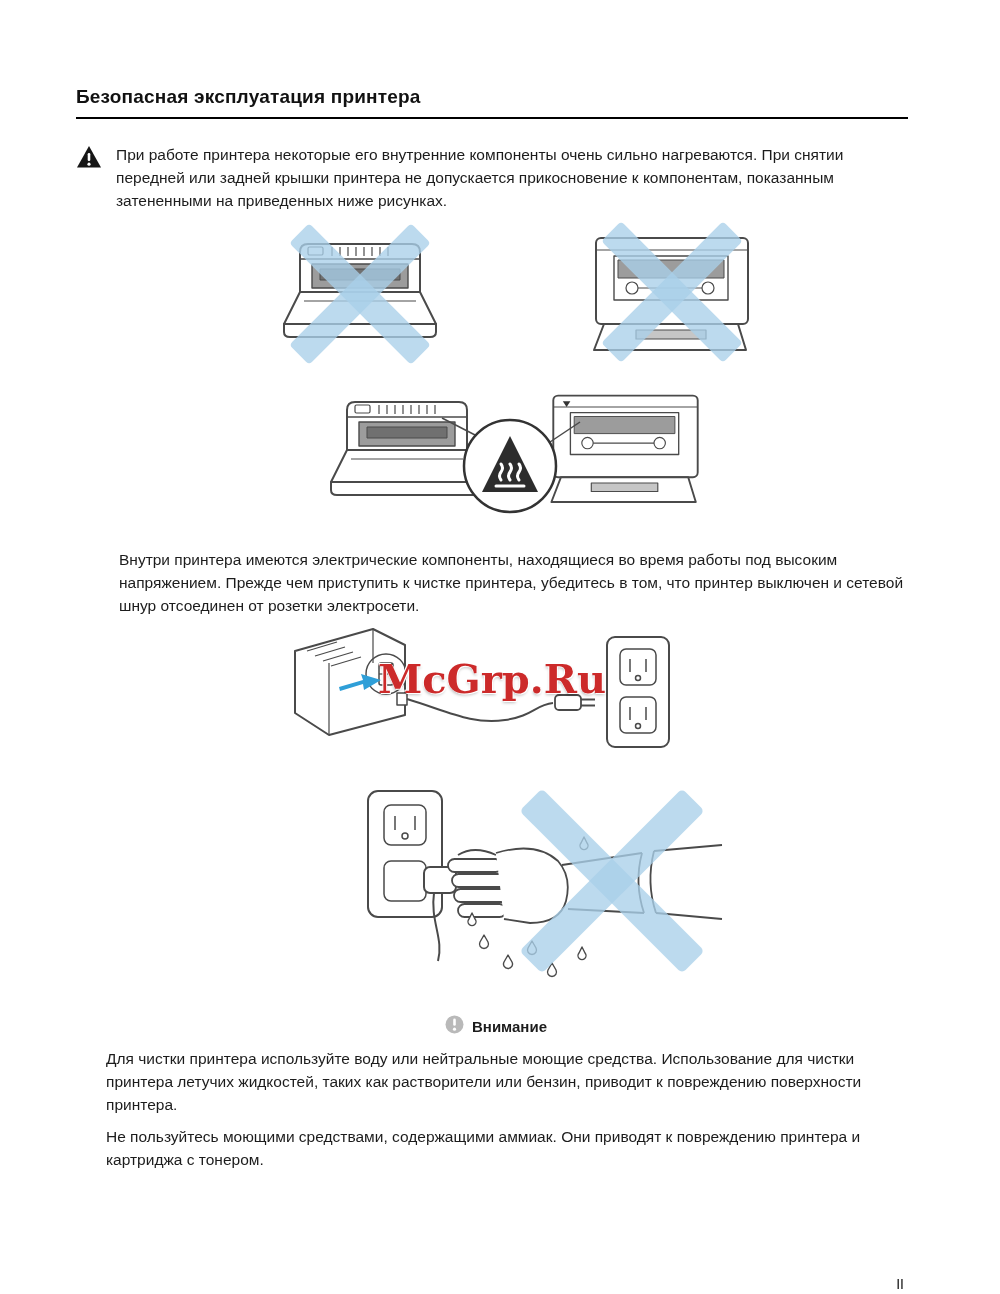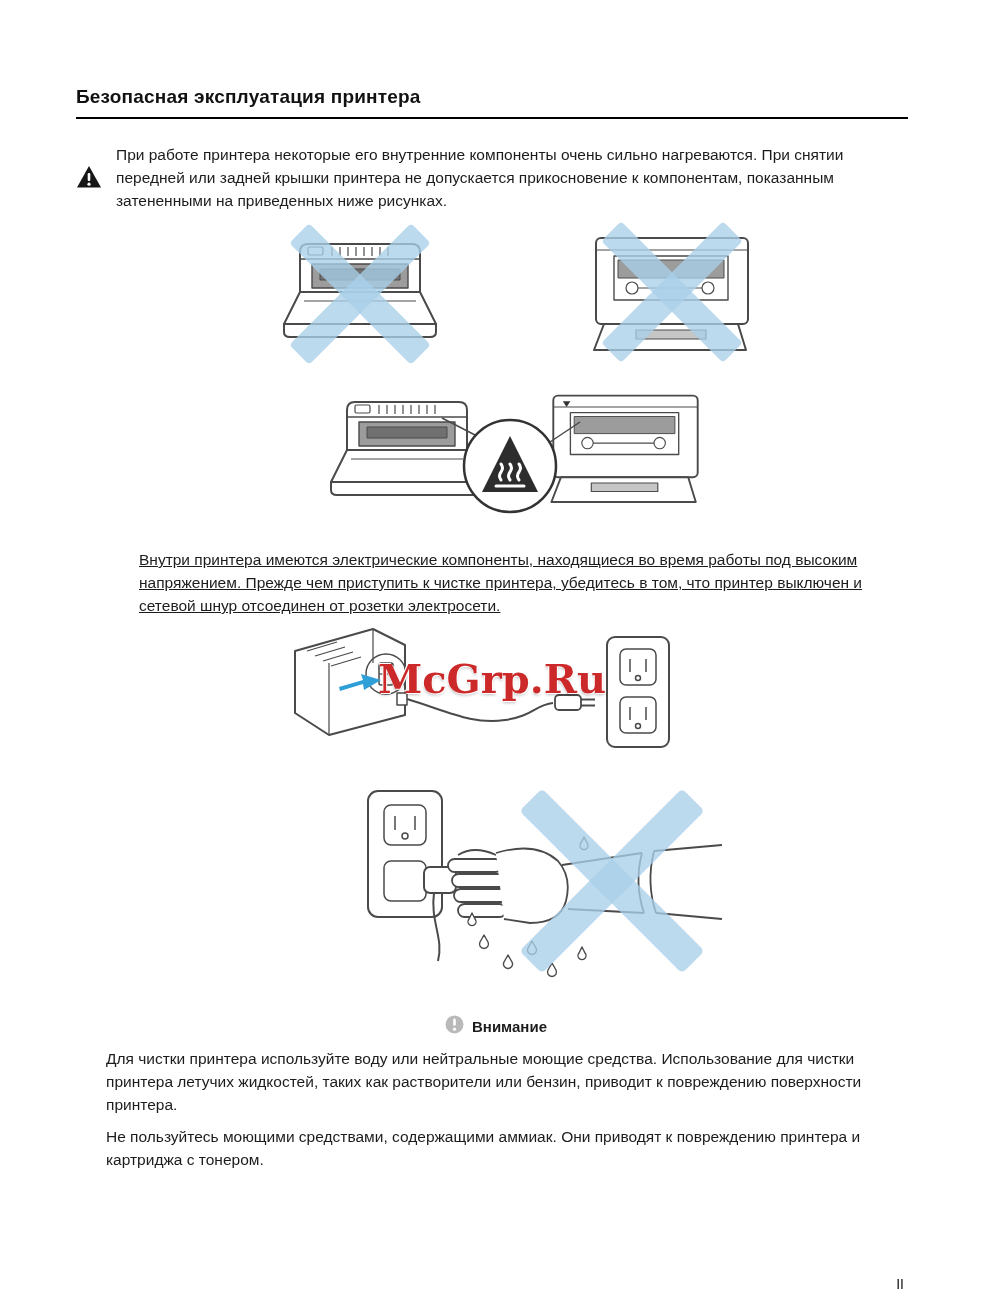--- a/index.html
+++ b/index.html
@@ -23,32 +23,32 @@
     color: #111;
   }
   .title-rule {
     border: none;
     border-top: 2px solid #000;
     margin-top: 9px;
   }
 
   .warning-block {
     display: flex;
-    align-items: center;
+    align-items: flex-start;
     gap: 14px;
     margin-top: 24px;
   }
   .warning-block .w-icon { flex: 0 0 auto; margin-top: 2px; }
 
   p.body-text {
     font-size: 15.5px;
     line-height: 23px;
     color: #1c1c1c;
   }
-  .indented { margin-left: 63px; margin-right: 2px; text-decoration: underline; }
+  .indented { margin-left: 43px; margin-right: 2px; }
 
   figure.fig { text-align: center; }
   .fig-1 { margin-top: 8px; }
   .fig-2 { margin-top: 2px; }
   .fig-3 { margin-top: 6px; position: relative; }
   .fig-4 { margin-top: 6px; }
 
   .para-high-voltage { margin-top: 8px; }
   .para-wet-hands { margin-top: 10px; }
 

